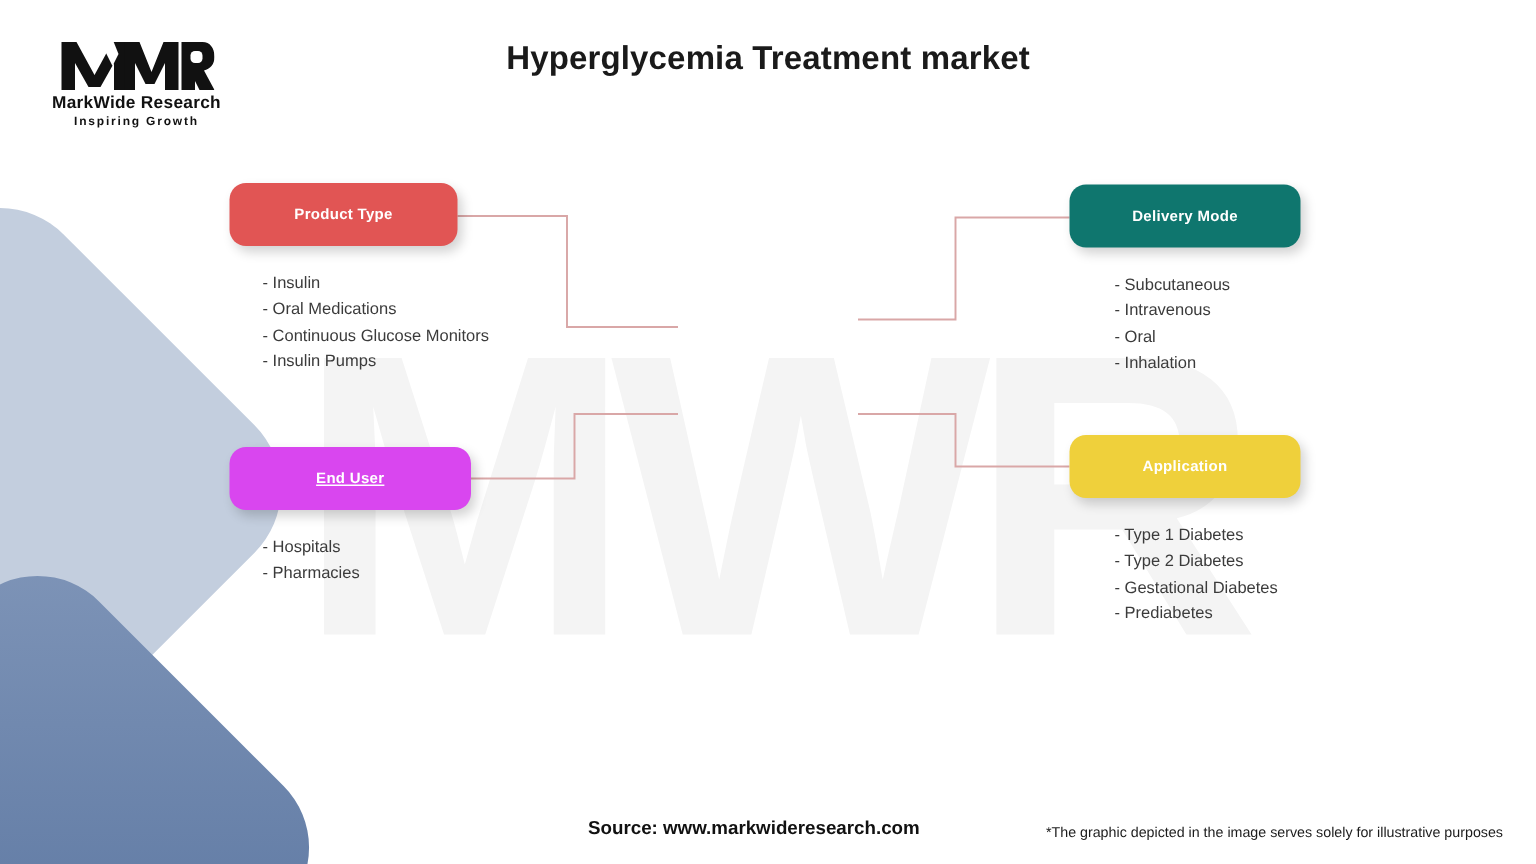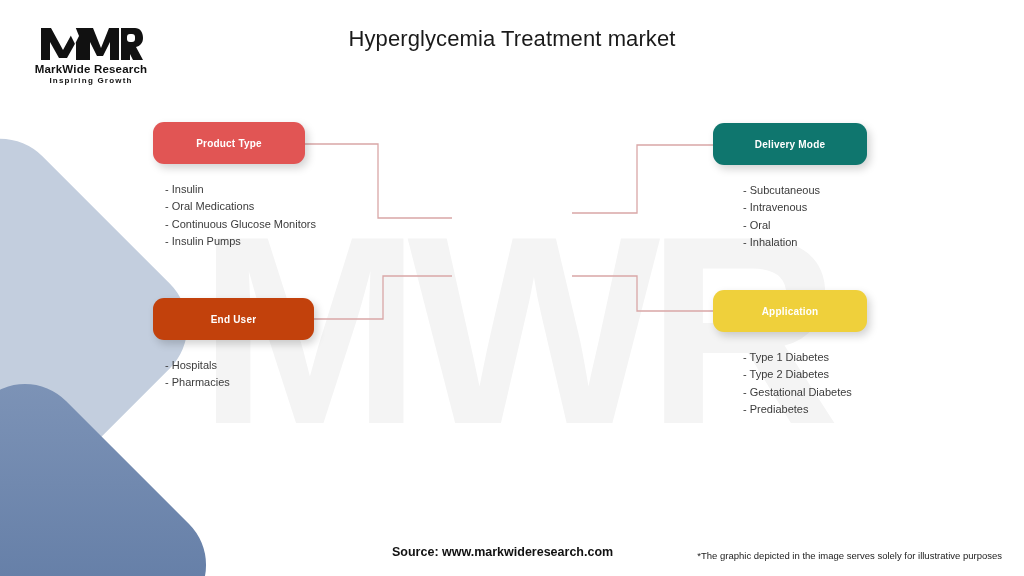--- a/index.html
+++ b/index.html
@@ -39,21 +39,21 @@
     font-size:11.5px;font-weight:bold;color:#111;letter-spacing:.2px;
     margin-top:1px;
   }
   .logo-tag{
     font-size:8px;font-weight:bold;color:#111;letter-spacing:1.2px;margin-top:1px;
   }
 
   
   .title{
     position:absolute;left:0;top:26px;width:1024px;text-align:center;
-    font-size:22px;font-weight:normal;color:#1a1a1a;letter-spacing:.1px;
+    font-size:22px;font-weight:bold;color:#1a1a1a;letter-spacing:.1px;
   }
 
   
   .conn{position:absolute;left:0;top:0;width:1024px;height:576px;}
 
   
   .center-node{
     position:absolute;left:452px;top:193px;width:120px;height:130px;
     background:#434343;border-radius:20px;
     box-shadow:3px 5px 9px rgba(0,0,0,.18);
@@ -66,26 +66,26 @@
   .pill{
     height:42px;border-radius:11px;
     display:flex;align-items:center;justify-content:center;
     color:#fff;font-size:10px;font-weight:bold;letter-spacing:.2px;
     box-shadow:3px 4px 8px rgba(0,0,0,.18);
   }
   .items{margin-top:17px;padding-left:22px;}
   .items li{
     list-style:none;font-size:11px;color:#3b3b3b;line-height:17.3px;white-space:nowrap;
   }
-  .items{padding:0;margin-left:12px;margin-top:17px;}
+  .items{padding:0;margin-left:22px;margin-top:17px;}
 
   .b-product{left:153px;top:122px;width:152px;}
   .b-product .pill{background:#e15554;}
   .b-end{left:153px;top:298px;width:161px;}
-  .b-end .pill{background:#c2410c;}
+  .b-end .pill{background:#d946ef;text-decoration:underline;}
   .b-delivery{left:713px;top:123px;width:154px;}
   .b-delivery .pill{background:#0f766e;}
   .b-app{left:713px;top:290px;width:154px;}
   .b-app .pill{background:#efd03b;}
 
   .b-delivery .items,.b-app .items{margin-left:30px;}
 
   
   .source{
     position:absolute;left:392px;top:545px;

